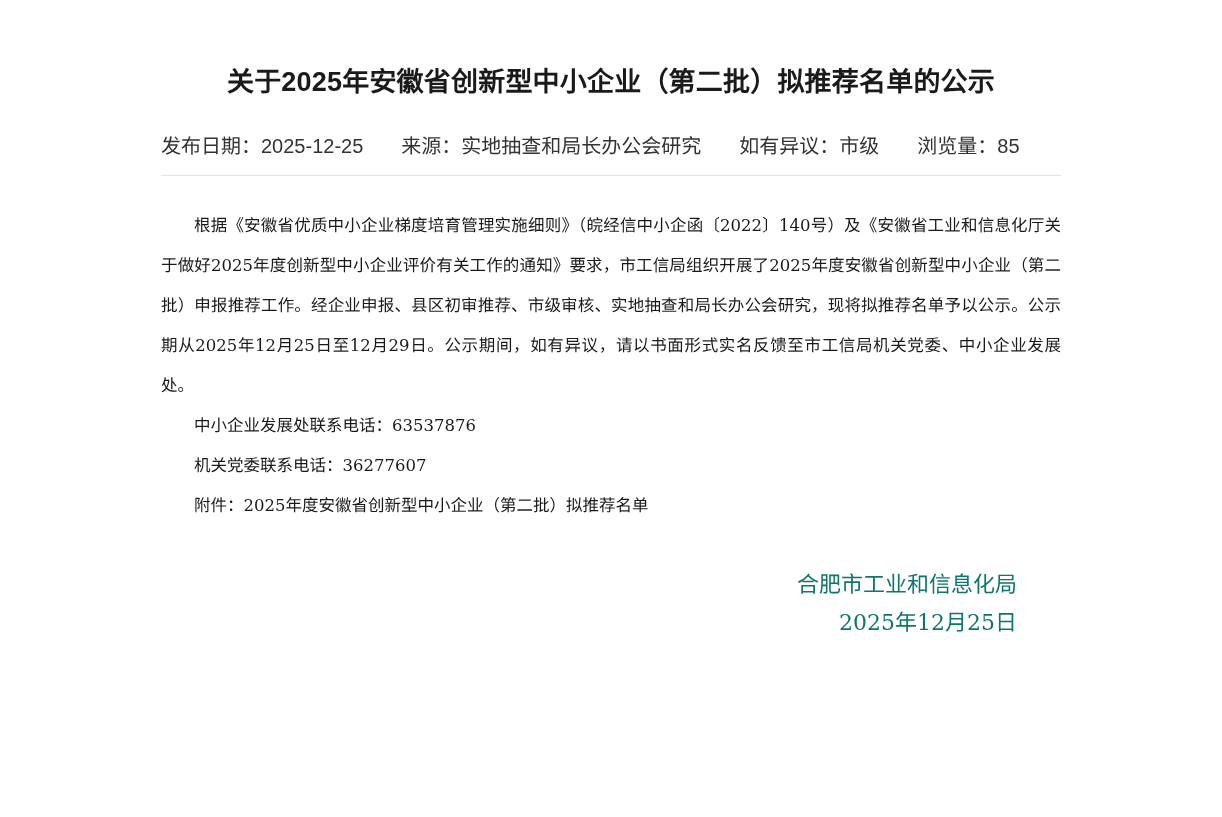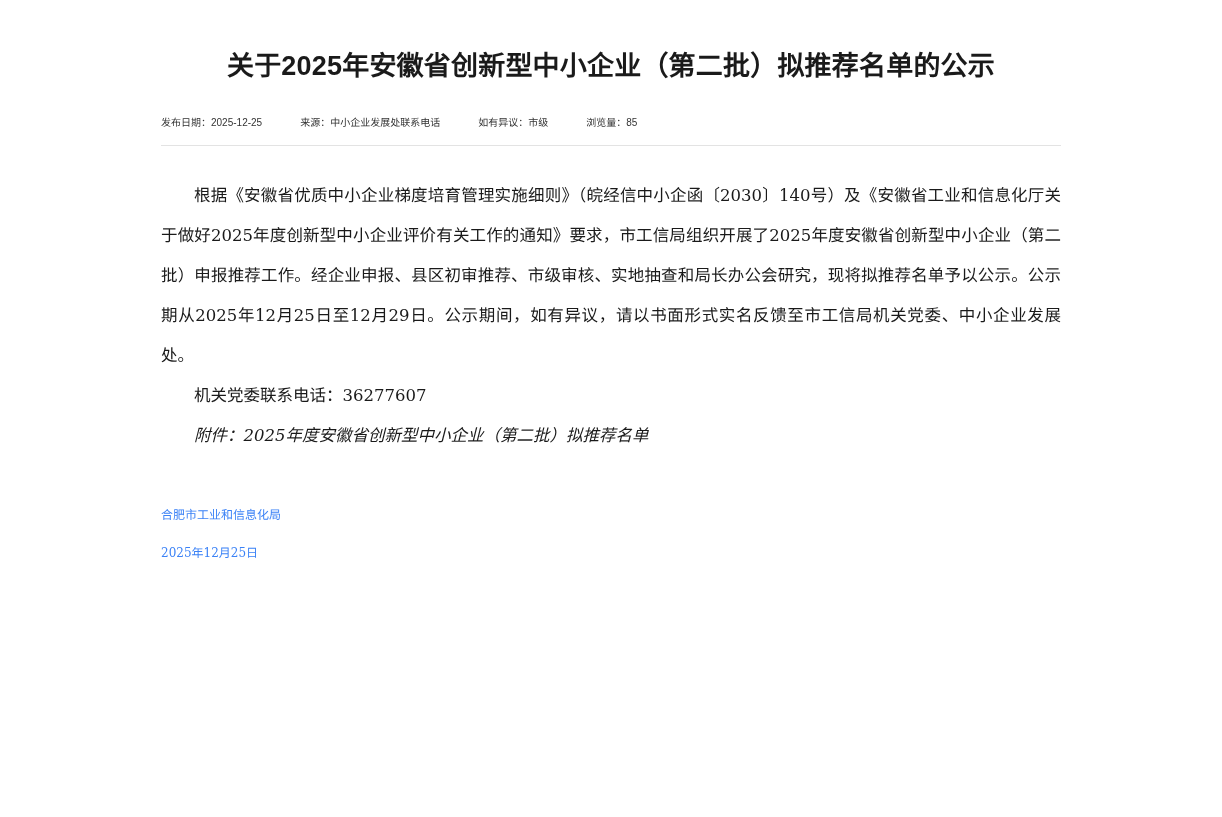--- a/index.html
+++ b/index.html
@@ -16,39 +16,39 @@
   .page {
     width: 1222px;
     min-height: 817px;
     box-sizing: border-box;
     padding: 0;
     background: #fff;
     position: relative;
   }
   .article {
     width: 900px;
-    margin: 0 auto;
+    margin: 16px auto;
     padding-top: 44px;
   }
   .article-title {
     font-size: 27px;
     line-height: 44px;
     font-weight: bold;
     text-align: center;
     color: #1a1a1a;
     letter-spacing: 0.2px;
     margin: 0 0 26px 0;
     font-family: "Liberation Sans", "DejaVu Sans", sans-serif;
   }
   .meta-bar {
     display: flex;
     justify-content: flex-start;
     align-items: flex-start;
     gap: 0;
-    font-size: 10px;
+    font-size: 20px;
     color: #333;
     padding: 0 0 16px 0;
     border-bottom: 1px solid #e3e3e3;
   }
   .meta-item {
     white-space: nowrap;
     margin-right: 38px;
   }
   .meta-item:last-child { margin-right: 0; }
   .meta-label { color: #333; }
@@ -67,57 +67,58 @@
     margin: 0;
     text-indent: 2em;
   }
   .phone-line {
     text-indent: 2em;
     margin: 0;
   }
   .attachment {
     text-indent: 2em;
     margin-top: 34px;
-    font-style: italic;
   }
   .signature {
     margin-top: 40px;
+    text-align: right;
     font-family: "DejaVu Serif", "Liberation Serif", serif;
-    font-size: 12px;
+    font-size: 22px;
     line-height: 38px;
-    color: #3b82f6;
+    color: #0f766e;
     padding-right: 44px;
   }
   .signature div { white-space: nowrap; }
 </style>
 </head>
 <body>
 
 <div class="page">
   <div class="article">
 
     <h1 class="article-title">关于2025年安徽省创新型中小企业（第二批）拟推荐名单的公示</h1>
 
     <div class="meta-bar">
       <span class="meta-item">
         <span class="meta-label">发布日期：</span><span class="meta-value">2025-12-25</span>
       </span>
       <span class="meta-item">
-        <span class="meta-label">来源：</span><span class="meta-value">中小企业发展处联系电话</span>
+        <span class="meta-label">来源：</span><span class="meta-value">实地抽查和局长办公会研究</span>
       </span>
       <span class="meta-item">
         <span class="meta-label">如有异议：</span><span class="meta-value">市级</span>
       </span>
       <span class="meta-item">
         <span class="meta-label">浏览量：</span><span class="meta-value">85</span>
       </span>
     </div>
 
     <div class="body-content">
-      <p>根据《安徽省优质中小企业梯度培育管理实施细则》（皖经信中小企函〔2030〕140号）及《安徽省工业和信息化厅关于做好2025年度创新型中小企业评价有关工作的通知》要求，市工信局组织开展了2025年度安徽省创新型中小企业（第二批）申报推荐工作。经企业申报、县区初审推荐、市级审核、实地抽查和局长办公会研究，现将拟推荐名单予以公示。公示期从2025年12月25日至12月29日。公示期间，如有异议，请以书面形式实名反馈至市工信局机关党委、中小企业发展处。</p>
+      <p>根据《安徽省优质中小企业梯度培育管理实施细则》（皖经信中小企函〔2022〕140号）及《安徽省工业和信息化厅关于做好2025年度创新型中小企业评价有关工作的通知》要求，市工信局组织开展了2025年度安徽省创新型中小企业（第二批）申报推荐工作。经企业申报、县区初审推荐、市级审核、实地抽查和局长办公会研究，现将拟推荐名单予以公示。公示期从2025年12月25日至12月29日。公示期间，如有异议，请以书面形式实名反馈至市工信局机关党委、中小企业发展处。</p>
+      <p class="phone-line">中小企业发展处联系电话：63537876</p>
       <p class="phone-line">机关党委联系电话：36277607</p>
       <p class="attachment">附件：2025年度安徽省创新型中小企业（第二批）拟推荐名单</p>
     </div>
 
     <div class="signature">
       <div>合肥市工业和信息化局</div>
       <div>2025年12月25日</div>
     </div>
 
   </div>

